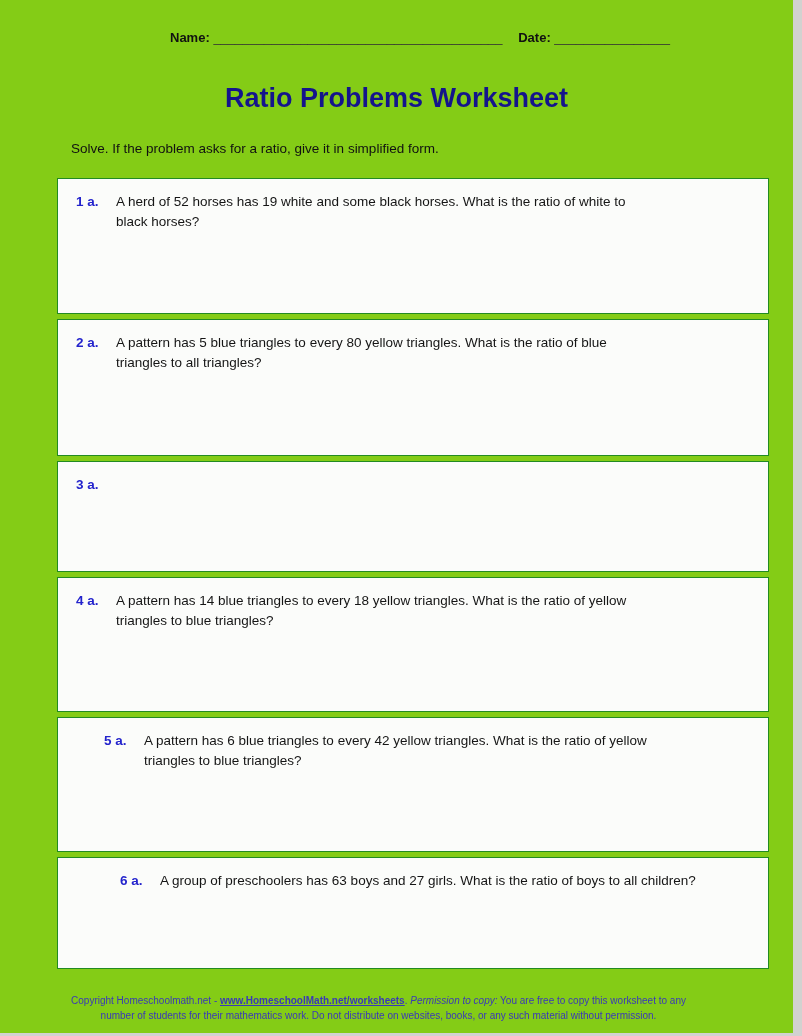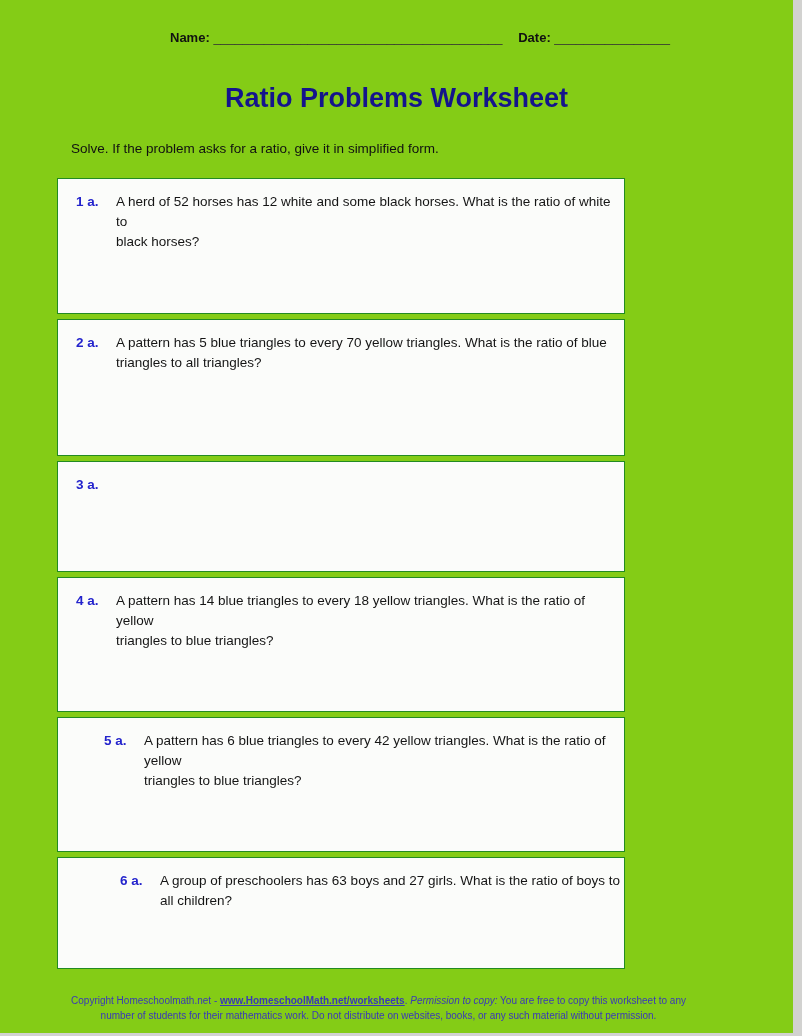--- a/index.html
+++ b/index.html
@@ -56,21 +56,21 @@
 
   
   .problems {
     position: absolute;
     left: 57px;
     top: 178px;
     width: 688px;
   }
   .problem-box {
     box-sizing: border-box;
-    width: 568px;
+    width: 712px;
     border: 1px solid var(--c-box_border, #228b22);
     margin-bottom: 5px;
     background: #fbfcfa;
     display: flex;
     align-items: flex-start;
     padding-top: 13px;
   }
   .problem-box:nth-child(1) { height: 136px; }
   .problem-box:nth-child(2) { height: 137px; }
   .problem-box:nth-child(3) { height: 111px; }
@@ -134,27 +134,27 @@
   </div>
 
   <div class="title">Ratio Problems Worksheet</div>
 
   <div class="instructions">Solve. If the problem asks for a ratio, give it in simplified form.</div>
 
   <div class="problems">
 
     <div class="problem-box">
       <div class="problem-number">1 a.</div>
-      <div class="problem-text">A herd of 52 horses has 12 white and some black horses. What is the ratio of white to
+      <div class="problem-text">A herd of 52 horses has 19 white and some black horses. What is the ratio of white to
 black horses?</div>
     </div>
 
     <div class="problem-box">
       <div class="problem-number">2 a.</div>
-      <div class="problem-text">A pattern has 5 blue triangles to every 70 yellow triangles. What is the ratio of blue
+      <div class="problem-text">A pattern has 5 blue triangles to every 80 yellow triangles. What is the ratio of blue
 triangles to all triangles?</div>
     </div>
 
     <div class="problem-box">
       <div class="problem-number">3 a.</div>
     </div>
 
     <div class="problem-box">
       <div class="problem-number">4 a.</div>
       <div class="problem-text">A pattern has 14 blue triangles to every 18 yellow triangles. What is the ratio of yellow

